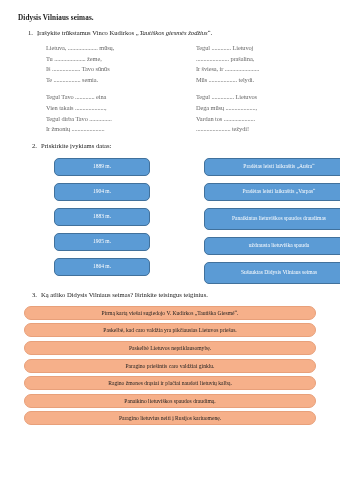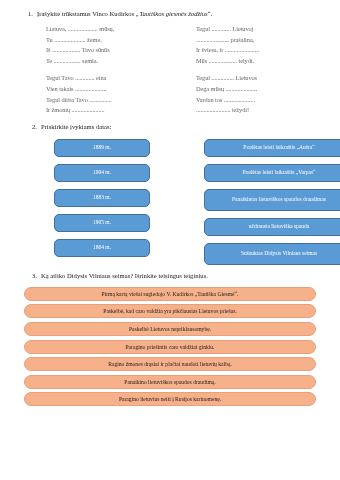--- a/index.html
+++ b/index.html
@@ -148,20 +148,21 @@
   }
   .sec2-head {
     padding-left: 4px;
   }
 </style>
 </head>
 <body>
 
 <div class="page">
 
+  <div class="doc-title">Didysis Vilniaus seimas.</div>
 
   <div class="task">
     <div class="task-line">
       <span class="task-num">1.</span>
       <span class="task-text"><span>Įrašykite trūkstamus Vinco Kudirkos </span><span class="it">„Tautiškos giesmės žodžius</span><span>“.</span></span>
     </div>
   </div>
 
   <div class="stanzas">
 

